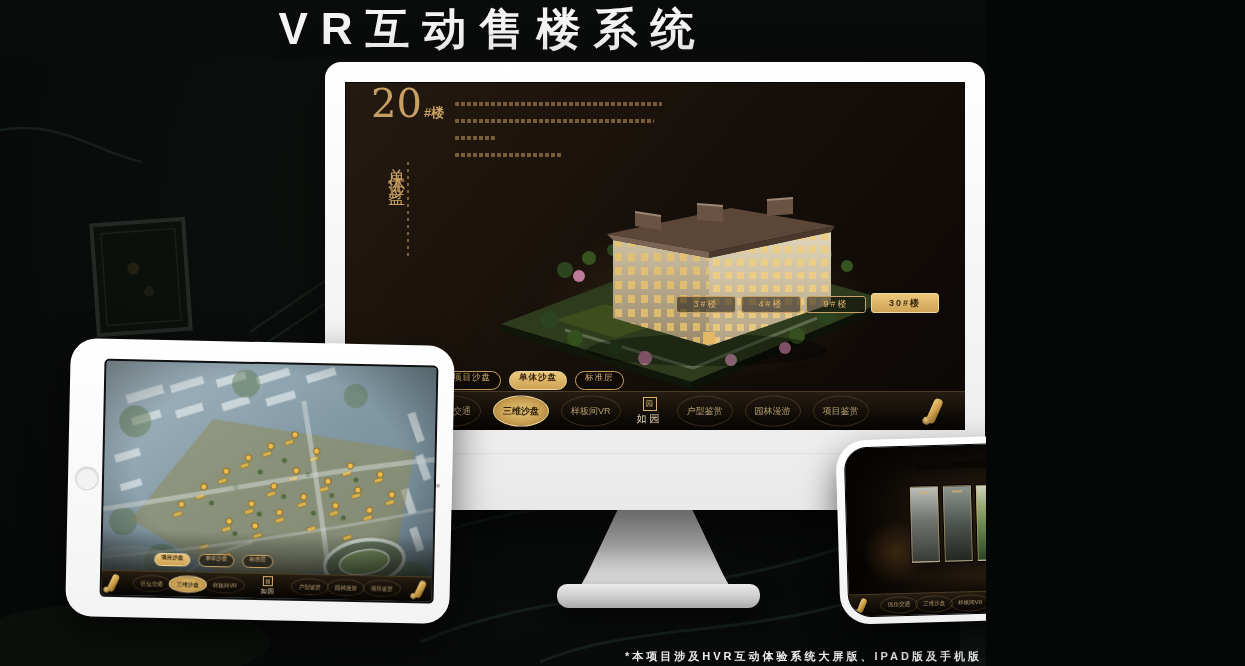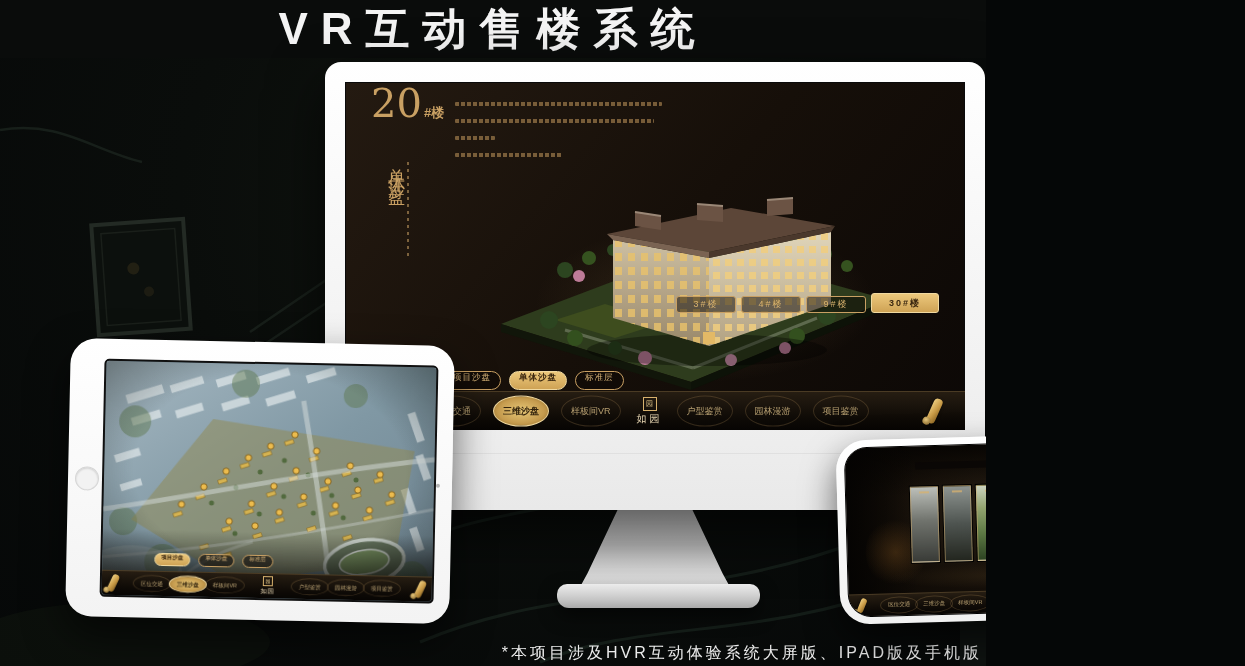--- a/index.html
+++ b/index.html
@@ -5,21 +5,21 @@
   html,body{margin:0;padding:0;background:#050707;}
   .stage{position:relative;width:986px;height:666px;overflow:hidden;
          background:radial-gradient(ellipse at 50% 30%, #10140f 0%, #0a0d0b 45%, #060808 100%);
          font-family:"Liberation Sans", sans-serif;}
   
   .bg-svg{position:absolute;inset:0;}
   
   .main-title{position:absolute;top:0;left:0;width:100%;text-align:center;
     font-size:44px;font-weight:600;letter-spacing:13px;color:#f4f4f4;line-height:58px;}
   
-  .footnote{position:absolute;right:4px;bottom:2px;font-size:16px;letter-spacing:3px;color:#ececec;}
+  .footnote{position:absolute;right:4px;bottom:2px;font-size:11px;letter-spacing:3px;color:#ececec;font-weight:bold;}
   
   .monitor{position:absolute;left:325px;top:62px;width:660px;height:448px;background:linear-gradient(#ffffff,#f1f1f1 70%,#e9e9e9);
     border-radius:16px;box-shadow:0 22px 55px rgba(0,0,0,.65);z-index:2;}
   .monitor-chin-line{position:absolute;left:6px;right:6px;top:391px;height:1px;background:#e0e0e0;}
   .monitor-screen{position:absolute;left:20px;top:20px;width:620px;height:348px;overflow:hidden;
     background:linear-gradient(130deg,#241a11 0%,#160f09 50%,#0c0806 100%);box-shadow:inset 0 0 0 1px #0a0a0a;}
   .stand-neck{position:absolute;left:580px;top:510px;width:150px;height:77px;z-index:1;
     background:linear-gradient(#d7d7d7,#c2c2c2 45%,#e6e6e6);
     clip-path:polygon(25% 0%,75% 0%,95% 82%,100% 100%,0% 100%,5% 82%);}
   .stand-base{position:absolute;left:557px;top:584px;width:203px;height:24px;z-index:1;

